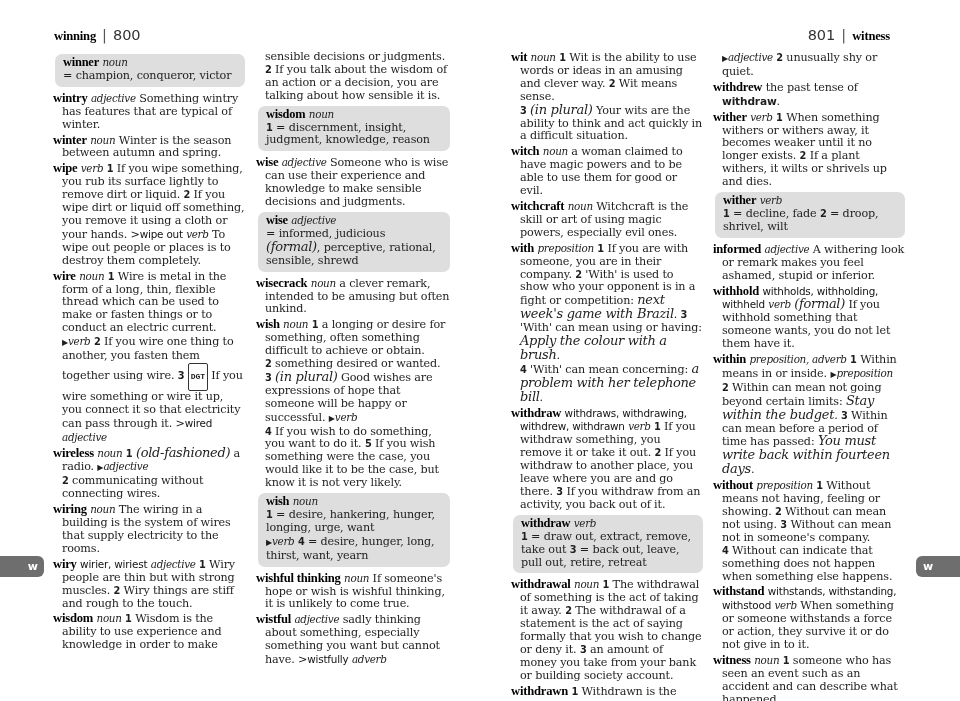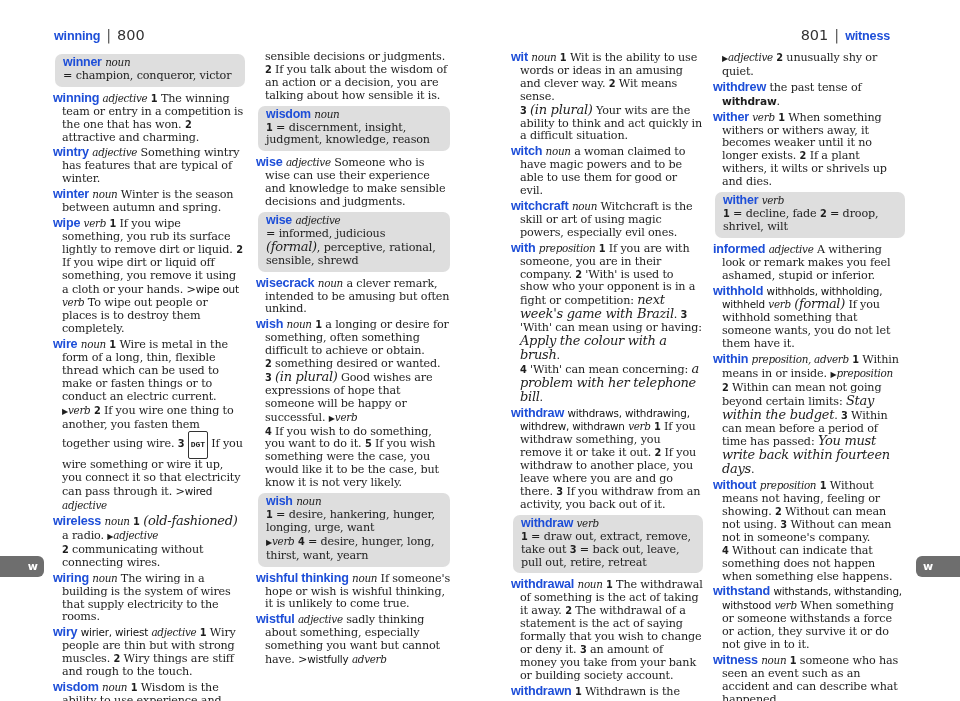--- a/index.html
+++ b/index.html
@@ -23,22 +23,22 @@
     font-size:11.2px; line-height:12.9px; letter-spacing:-0.15px;
   }
   .c1 { left:53px; }
   .c2 { left:256px; width:194px; }
   .c3 { left:511px; }
   .c4 { left:713px; }
 
   .entry { margin:0 0 2px 0; padding-left:9px; text-indent:-9px; }
   .entry.cont { padding-left:9px; text-indent:0; }
   .hw {
-    font-family:Liberation Sans, sans-serif; font-weight:bold; font-size:12.6px;
-    letter-spacing:-0.2px; color:#1d4ed8;
+    font-family:Liberation Serif, serif; font-weight:bold; font-size:12.6px;
+    letter-spacing:-0.2px; color:#000000;
   }
   .infl {
     font-family:"DejaVu Sans", sans-serif; font-weight:normal; font-size:10.4px;
     letter-spacing:-0.2px; color:#111;
   }
   .pos { font-style:italic; font-size:10.4px; color:#222; letter-spacing:-0.3px; }
   .sn {
     font-family:"DejaVu Sans", sans-serif; font-weight:bold; font-size:9.8px;
   }
   .ex { font-style:italic; font-size:13px; letter-spacing:-0.3px; }
@@ -78,28 +78,20 @@
   <span class="num">801</span><span class="sep">|</span><span class="hw">witness</span>
 </div>
 
 <div class="col c1">
   <div class="thes">
     <span class="hw">winner</span>
     <span class="pos">noun</span><br>
     <span>= champion, conqueror, victor</span>
   </div>
 
-  <div class="entry">
-    <span class="hw">winning</span>
-    <span class="pos">adjective</span>
-    <span class="sn">1</span>
-    <span>The winning team or entry in a competition is the one that has won.</span>
-    <span class="sn">2</span>
-    <span>attractive and charming.</span>
-  </div>
 
   <div class="entry">
     <span class="hw">wintry</span>
     <span class="pos">adjective</span>
     <span>Something wintry has features that are typical of winter.</span>
   </div>
 
   <div class="entry">
     <span class="hw">winter</span>
     <span class="pos">noun</span>

